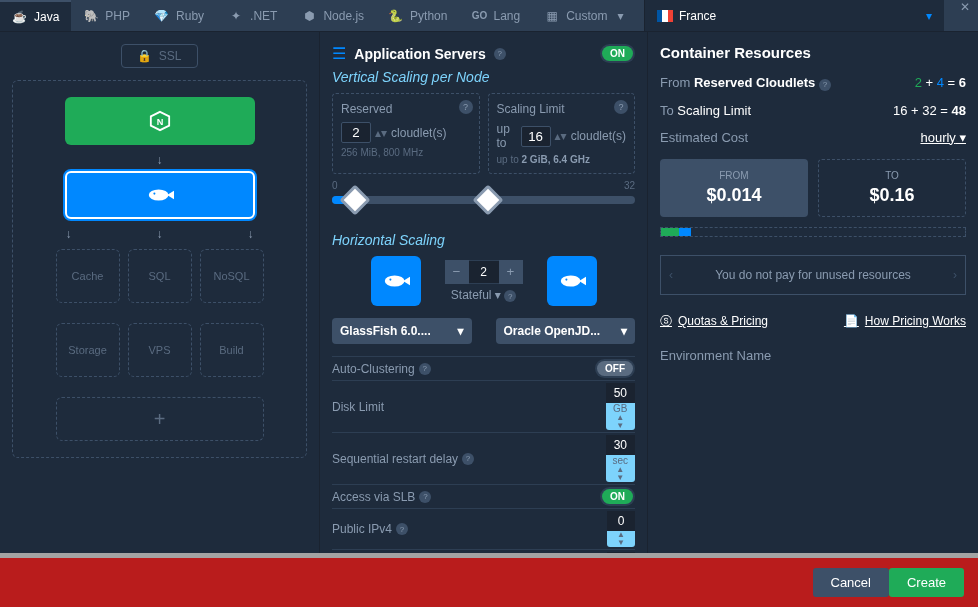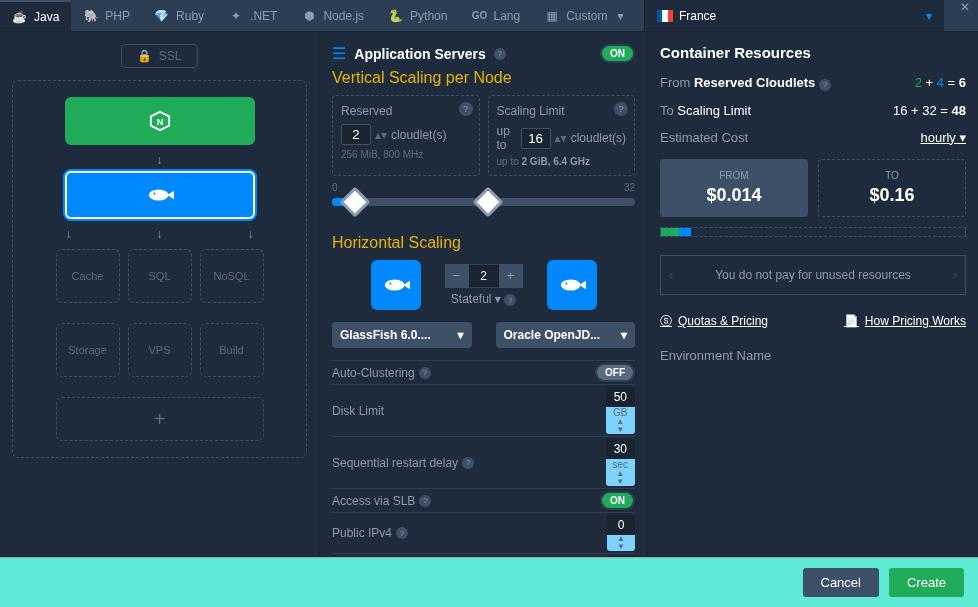--- a/index.html
+++ b/index.html
@@ -28,21 +28,21 @@
 .arrow-down-small { text-align: center; margin: 4px 0; color: #8a9bb0; }
 .grid3 { display: flex; gap: 8px; justify-content: center; margin-bottom: 20px; }
 .grid-box { width: 64px; height: 54px; border: 1px dashed #3d5068; border-radius: 6px; display: flex; align-items: center; justify-content: center; color: #5a6b80; font-size: 11px; }
 .add-box { width: 208px; height: 44px; border: 1px dashed #3d5068; border-radius: 6px; display: flex; align-items: center; justify-content: center; margin: 0 auto; color: #5a6b80; font-size: 20px; }
 .section-header { display: flex; align-items: center; gap: 8px; margin-bottom: 6px; }
 .section-title { color: #fff; font-size: 14px; font-weight: bold; }
 .hamburger { color: #0088ff; font-size: 16px; }
 .toggle { margin-left: auto; background: #2d3e53; border-radius: 12px; padding: 2px; display: flex; align-items: center; }
 .toggle-on { background: #1fab58; color: #fff; padding: 2px 8px; border-radius: 10px; font-size: 10px; font-weight: bold; }
 .toggle-off { background: #5a6b80; color: #fff; padding: 2px 8px; border-radius: 10px; font-size: 10px; font-weight: bold; }
-.subtitle { color: #eab308; margin-bottom: 8px; font-size: 16px; }
+.subtitle { color: #7dd3fc; margin-bottom: 8px; font-size: 14px; font-style: italic; }
 .scaling-boxes { display: flex; gap: 8px; margin-bottom: 10px; }
 .scale-box { flex: 1; border: 1px dashed #3d5068; border-radius: 4px; padding: 8px; position: relative; }
 .scale-label { color: #8a9bb0; font-size: 12px; margin-bottom: 6px; }
 .scale-row { display: flex; align-items: center; gap: 4px; margin-bottom: 4px; }
 .scale-input { width: 30px; background: #1a2330; border: 1px solid #3d5068; color: #fff; text-align: center; padding: 2px; border-radius: 2px; }
 .scale-meta { color: #5a6b80; font-size: 10px; }
 .scale-meta strong { color: #8a9bb0; }
 .help-q { position: absolute; top: 6px; right: 6px; width: 14px; height: 14px; border-radius: 50%; background: #3d5068; color: #8a9bb0; display: flex; align-items: center; justify-content: center; font-size: 9px; }
 .slider-wrap { position: relative; height: 30px; margin-bottom: 18px; }
 .slider-track { position: absolute; top: 12px; left: 0; right: 0; height: 8px; background: #3d5068; border-radius: 4px; }
@@ -81,21 +81,21 @@
 .cost-fill-g { position: absolute; left: 0; width: 6%; height: 100%; background: #1fab58; }
 .cost-fill-b { position: absolute; left: 6%; width: 4%; height: 100%; background: #0088ff; }
 .info-banner { border: 1px solid #3d5068; padding: 12px; text-align: center; color: #8a9bb0; margin-bottom: 18px; position: relative; font-size: 12px; }
 .info-banner .nav { position: absolute; top: 50%; transform: translateY(-50%); color: #3d5068; cursor: pointer; }
 .links-row { display: flex; justify-content: space-between; margin-bottom: 18px; }
 .link { color: #fff; text-decoration: underline; display: flex; align-items: center; gap: 6px; cursor: pointer; font-size: 12px; }
 .env-label { color: #8a9bb0; margin-bottom: 6px; font-size: 13px; }
 .env-input-row { display: flex; align-items: center; gap: 6px; }
 .env-input { flex: 1; background: #1a2330; border: 1px solid #3d5068; color: #fff; padding: 6px 8px; border-radius: 3px; display: flex; justify-content: space-between; align-items: center; }
 .check { color: #1fab58; }
-.footer { display: flex; justify-content: flex-end; gap: 10px; padding: 10px 14px; background: #5eead4; border-top: 1px solid #a3a3a3; }
+.footer { display: flex; justify-content: flex-end; padding: 10px 14px; background: #b91c1c; border-top: 5px solid #a3a3a3; }
 .btn { padding: 7px 18px; border-radius: 3px; border: none; cursor: pointer; font-size: 13px; }
 .btn-cancel { background: #3d5068; color: #fff; }
 .btn-create { background: #1fab58; color: #fff; }
 svg.fish { width: 28px; height: 18px; }
 svg.nginx-i { width: 22px; height: 22px; }
 </style>
 </head>
 <body>
 <div class="app">
 

